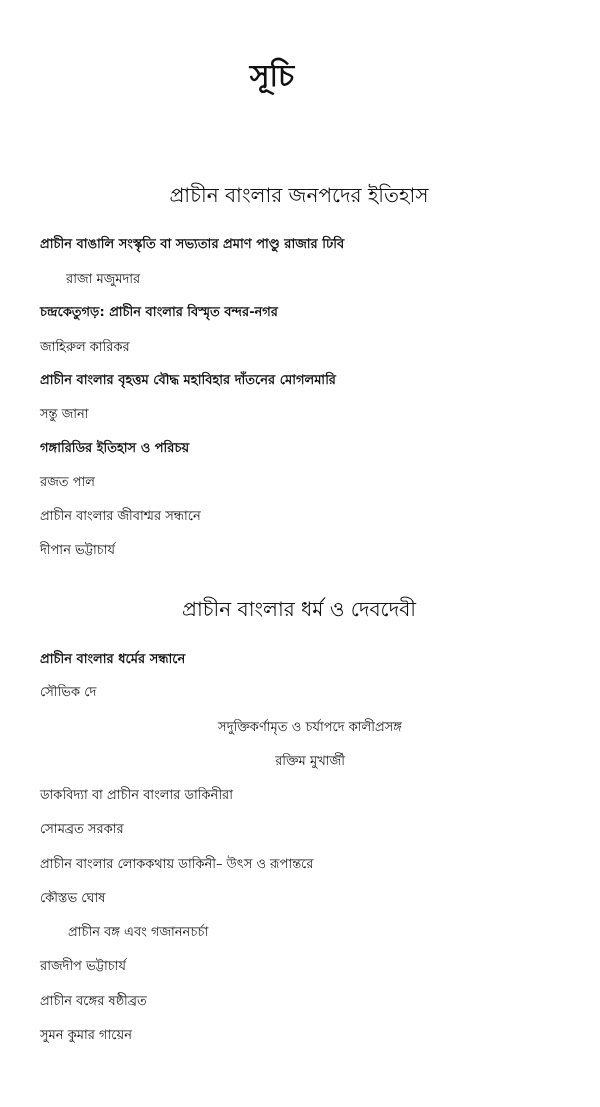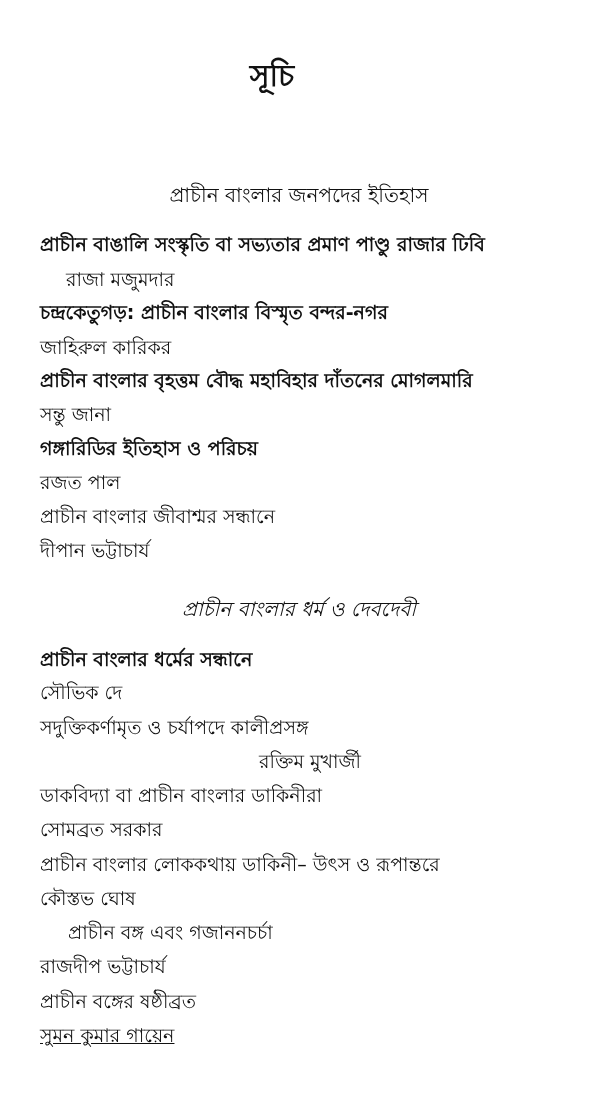--- a/index.html
+++ b/index.html
@@ -34,21 +34,21 @@
       font-size: 20px;
       padding-left: 90px;
       box-sizing: border-box;
       white-space: nowrap;
     }
     .entry {
       position: absolute;
       left: 40px;
       right: 20px;
       white-space: nowrap;
-      font-size: 19px;
+      font-size: 13px;
       line-height: 28px;
     }
     .entry.title { font-weight: bold; }
     .entry.author { font-weight: normal; }
   </style>
 </head>
 <body>
 
 <div>
 
@@ -64,33 +64,33 @@
 
   <div class="entry title" style="top:366px;">প্রাচীন বাংলার বৃহত্তম বৌদ্ধ মহাবিহার দাঁতনের মোগলমারি</div>
   <div class="entry author" style="top:400px;">সন্তু জানা</div>
 
   <div class="entry title" style="top:434px;">গঙ্গারিডির ইতিহাস ও পরিচয়</div>
   <div class="entry author" style="top:468px;">রজত পাল</div>
 
   <div class="entry author" style="top:502px;">প্রাচীন বাংলার জীবাশ্মর সন্ধানে</div>
   <div class="entry author" style="top:536px;">দীপান ভট্টাচার্য</div>
 
-  <div class="section-heading" style="top:594px;font-style:italic;">প্রাচীন বাংলার ধর্ম ও দেবদেবী</div>
+  <div class="section-heading" style="top:594px;">প্রাচীন বাংলার ধর্ম ও দেবদেবী</div>
 
   <div class="entry title" style="top:645px;">প্রাচীন বাংলার ধর্মের সন্ধানে</div>
   <div class="entry author" style="top:678px;">সৌভিক দে</div>
 
-  <div class="entry author" style="top:713px;">সদুক্তিকর্ণামৃত ও চর্যাপদে কালীপ্রসঙ্গ</div>
+  <div class="entry author" style="top:713px;text-align:center;">সদুক্তিকর্ণামৃত ও চর্যাপদে কালীপ্রসঙ্গ</div>
   <div class="entry author" style="top:747px;text-align:center;">রক্তিম মুখার্জী</div>
 
   <div class="entry author" style="top:781px;">ডাকবিদ্যা বা প্রাচীন বাংলার ডাকিনীরা</div>
   <div class="entry author" style="top:815px;">সোমব্রত সরকার</div>
 
   <div class="entry author" style="top:850px;">প্রাচীন বাংলার লোককথায় ডাকিনী– উৎস ও রূপান্তরে</div>
   <div class="entry author" style="top:884px;">কৌস্তভ ঘোষ</div>
 
   <div class="entry author" style="top:918px;margin-left:28px;">প্রাচীন বঙ্গ এবং গজাননচর্চা</div>
   <div class="entry author" style="top:952px;">রাজদীপ ভট্টাচার্য</div>
 
   <div class="entry author" style="top:987px;">প্রাচীন বঙ্গের ষষ্ঠীব্রত</div>
-  <div class="entry author" style="top:1021px;text-decoration:underline;">সুমন কুমার গায়েন</div>
+  <div class="entry author" style="top:1021px;">সুমন কুমার গায়েন</div>
 
 </div>
 
 </body></html>

